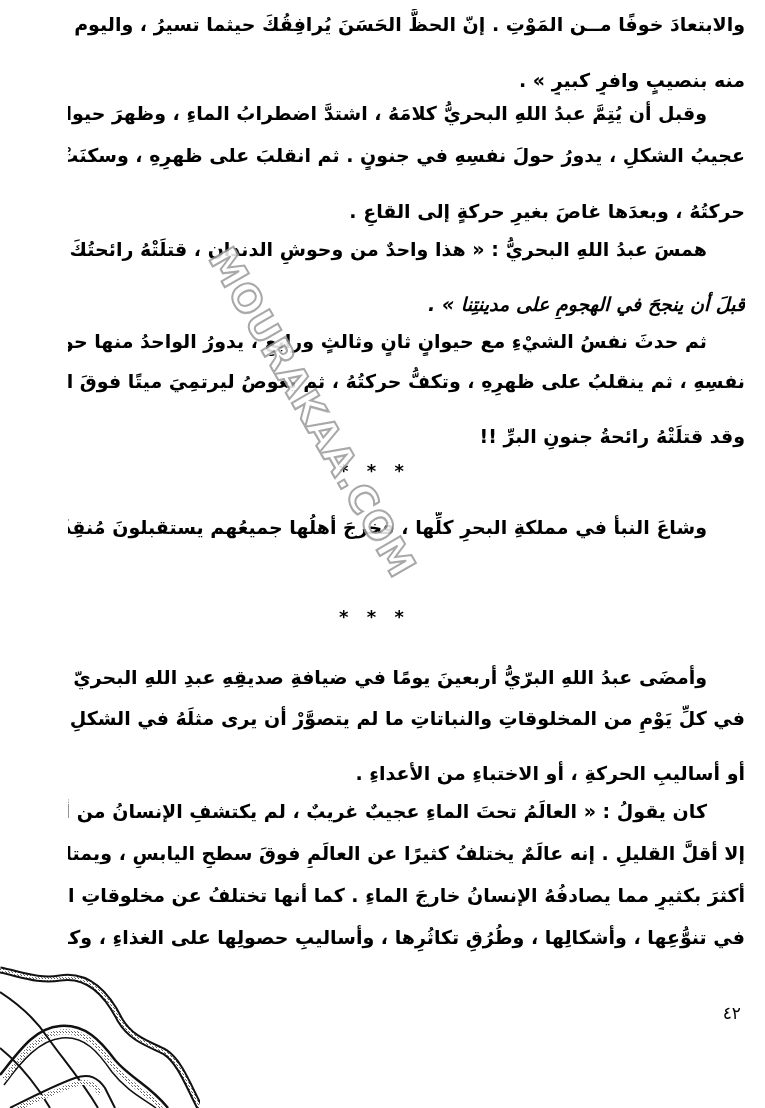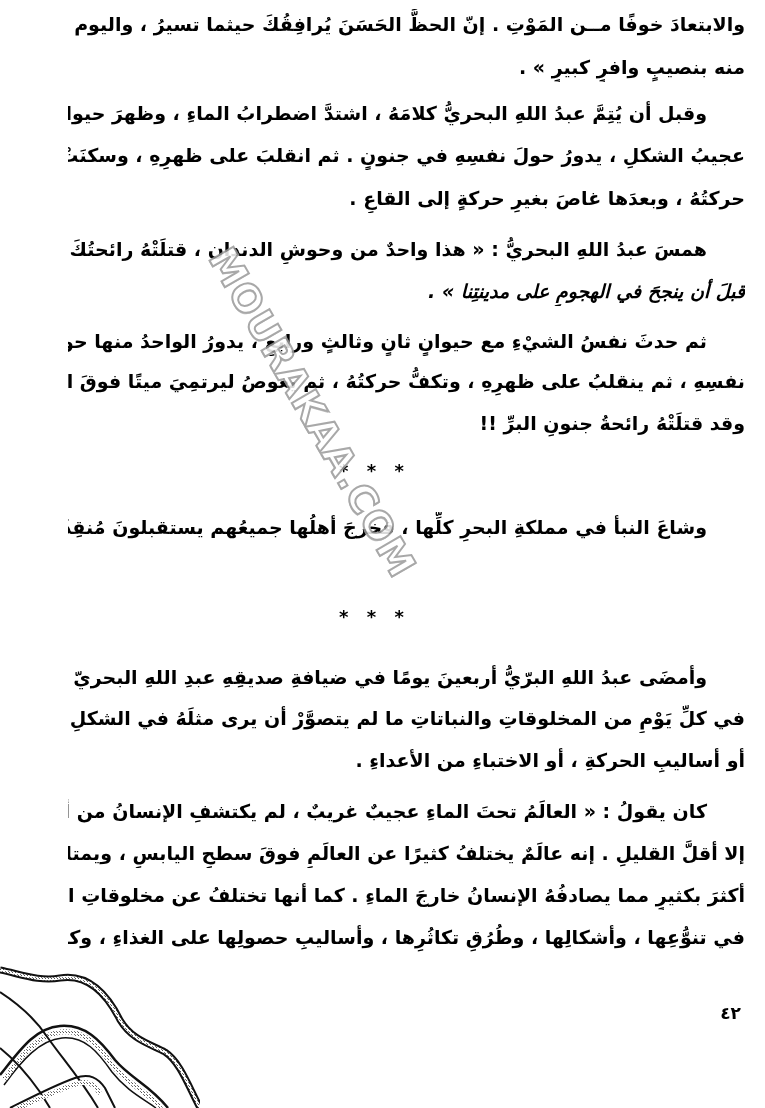--- a/index.html
+++ b/index.html
@@ -28,20 +28,21 @@
       text-align: justify;
       text-align-last: justify;
       font-size: 19px;
       font-weight: bold;
       line-height: 30px;
       white-space: nowrap;
       overflow: hidden;
     }
     .line.last {
       text-align-last: right;
+      margin-top: 13px;
     }
     .line.indent {
       right: 20px;
       padding-right: 38px;
     }
     .stars {
       position: absolute;
       left: 0; right: 0;
       text-align: center;
       font-size: 18px;
@@ -49,21 +50,21 @@
       letter-spacing: 6px;
       line-height: 22px;
       padding-left: 0;
     }
     .stars span { display:inline-block; transform: translateX(-8px); }
     .page-number {
       position: absolute;
       right: 24px;
       top: 1003px;
       font-size: 17px;
-      font-weight: bold;
+      font-weight: normal;
       direction: rtl;
     }
     .watermark {
       position: absolute;
       left: 200px;
       top: 260px;
       font-family: "DejaVu Sans", sans-serif;
       font-weight: bold;
       font-size: 38px;
       letter-spacing: 1px;

